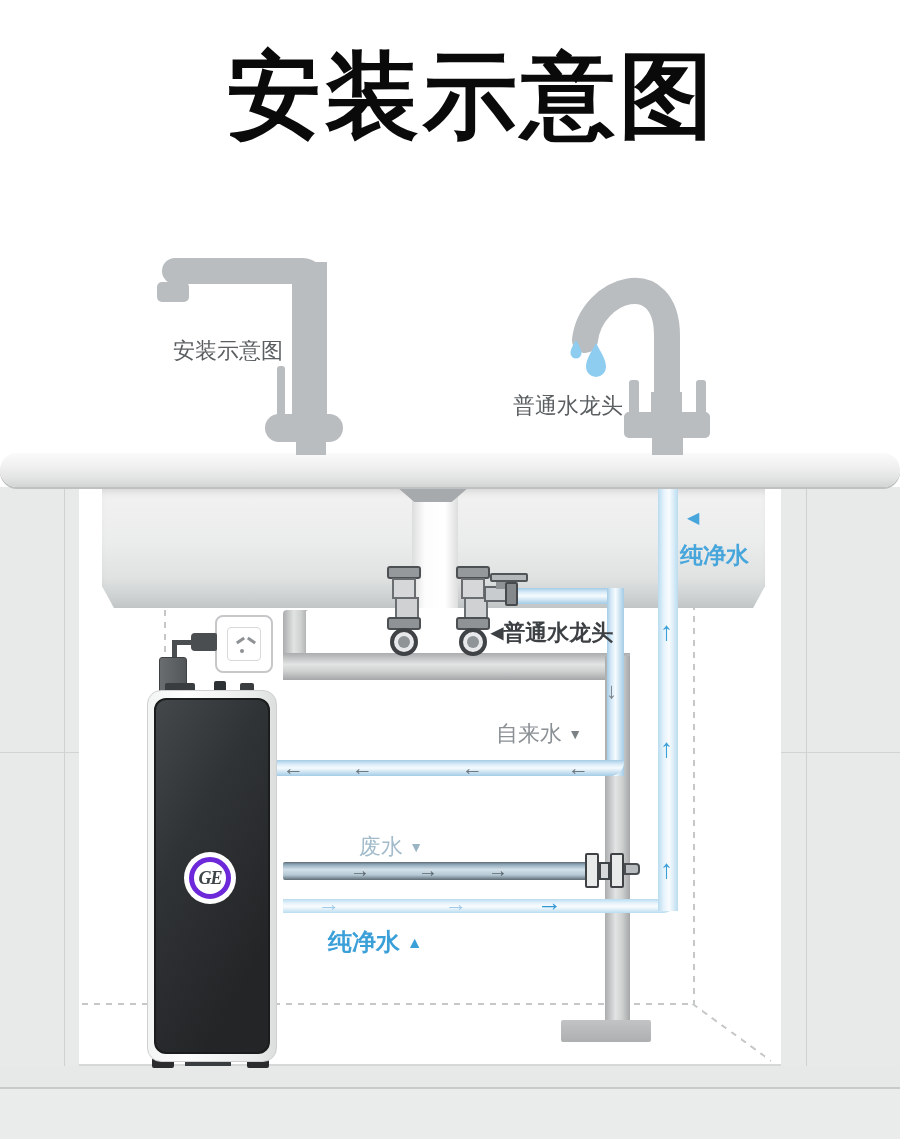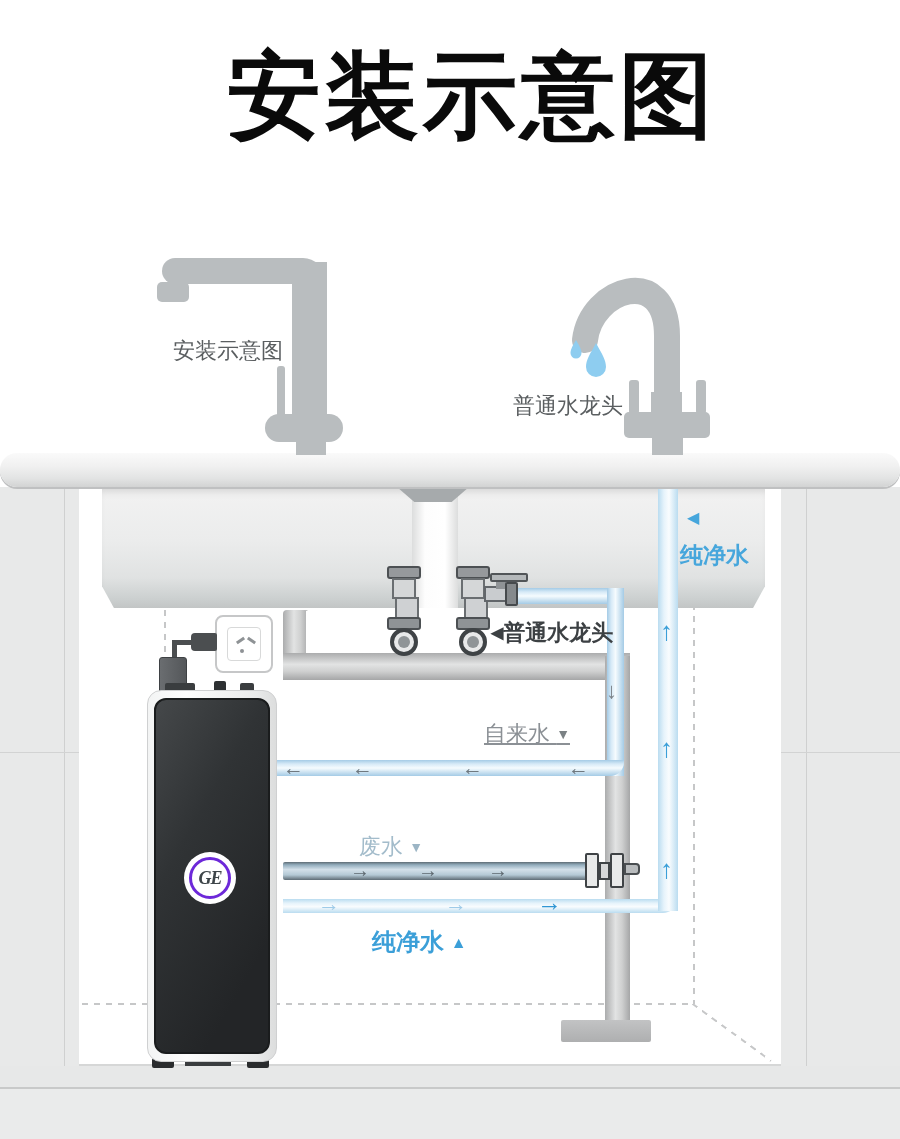--- a/index.html
+++ b/index.html
@@ -112,27 +112,27 @@
   <div class="abs ring" style="left:459px;top:628px;width:28px;height:28px;"></div>
   <div class="abs ring-in" style="left:467px;top:636px;width:12px;height:12px;"></div>
   <div class="abs" style="left:484px;top:586px;width:26px;height:16px;box-sizing:border-box;border:2px solid #62666a;background:#c9cccf;"></div>
   <div class="abs" style="left:496px;top:581px;width:10px;height:8px;background:#8f9396;"></div>
   <div class="abs" style="left:490px;top:573px;width:38px;height:9px;box-sizing:border-box;border:2px solid #515558;background:#b4b8ba;border-radius:2px;"></div>
   <div class="abs" style="left:505px;top:582px;width:13px;height:24px;box-sizing:border-box;border:2px solid #464a4d;background:#85898c;border-radius:2px;"></div>
 
   <div class="abs" style="left:491px;top:618px;font-size:22px;font-weight:600;color:#3c4043;white-space:nowrap;">
     <span class="tri" style="font-size:16px;vertical-align:2px;">◀</span><span>普通水龙头</span>
   </div>
-  <div class="abs" style="left:484px;top:719px;font-size:22px;color:#8b9095;white-space:nowrap;text-decoration:underline;">
+  <div class="abs" style="left:496px;top:719px;font-size:22px;color:#8b9095;white-space:nowrap;">
     <span>自来水</span> <span class="tri" style="font-size:14px;color:#7b8184;vertical-align:2px;">▼</span>
   </div>
   <div class="abs" style="left:359px;top:832px;font-size:22px;color:#a3bccb;white-space:nowrap;">
     <span>废水</span> <span class="tri" style="font-size:14px;color:#9cb5c5;vertical-align:2px;">▼</span>
   </div>
-  <div class="abs" style="left:328px;top:926px;font-size:24px;font-weight:bold;color:#3b9fd8;white-space:nowrap;margin-left:44px;">
+  <div class="abs" style="left:328px;top:926px;font-size:24px;font-weight:bold;color:#3b9fd8;white-space:nowrap;">
     <span>纯净水</span> <span class="tri" style="font-size:16px;vertical-align:2px;">▲</span>
   </div>
 
   <div class="abs" style="left:215px;top:615px;width:58px;height:58px;box-sizing:border-box;border:2px solid #c6c7c8;background:#ffffff;border-radius:8px;"></div>
   <div class="abs" style="left:227px;top:627px;width:34px;height:34px;box-sizing:border-box;border:1px solid #d8d9d9;background:#ffffff;border-radius:4px;"></div>
   <div class="abs" style="left:236px;top:639px;width:9px;height:3px;background:#8e9295;transform:rotate(-35deg);"></div>
   <div class="abs" style="left:247px;top:639px;width:9px;height:3px;background:#8e9295;transform:rotate(35deg);"></div>
   <div class="abs" style="left:240px;top:649px;width:4px;height:4px;background:#8e9295;border-radius:50%;"></div>
   <div class="abs" style="left:191px;top:633px;width:26px;height:18px;background:#4b4e50;border-radius:4px 2px 2px 4px;"></div>
   <div class="abs" style="left:172px;top:640px;width:22px;height:5px;background:#4b4e50;"></div>
@@ -143,21 +143,21 @@
   <div class="abs" style="left:214px;top:681px;width:12px;height:11px;background:#2e3133;border-radius:2px;"></div>
   <div class="abs" style="left:240px;top:683px;width:14px;height:9px;background:#3a3d3f;border-radius:2px;"></div>
   <div class="abs" style="left:152px;top:1058px;width:22px;height:10px;background:#2a2c2e;border-radius:2px;"></div>
   <div class="abs" style="left:247px;top:1058px;width:22px;height:10px;background:#2a2c2e;border-radius:2px;"></div>
   <div class="abs" style="left:185px;top:1058px;width:46px;height:8px;background:#3a3d3f;"></div>
   <div class="abs" style="left:147px;top:690px;width:130px;height:372px;box-sizing:border-box;border:1px solid #cfd0d1;border-radius:14px;
        background:linear-gradient(90deg,#f3f4f4,#fdfdfd 30%,#e9eaea 85%,#dcdddd);"></div>
   <div class="abs" style="left:154px;top:698px;width:116px;height:356px;box-sizing:border-box;border:2px solid #1a1c1d;border-radius:12px;
        background:linear-gradient(120deg,#45484a 0%,#303335 35%,#232527 80%);"></div>
   <div class="abs" style="left:184px;top:852px;width:52px;height:52px;background:#ffffff;border-radius:50%;display:flex;align-items:center;justify-content:center;">
-    <div style="width:42px;height:42px;box-sizing:border-box;border:3px solid #6d28d9;border-radius:50%;display:flex;align-items:center;justify-content:center;">
+    <div style="width:42px;height:42px;box-sizing:border-box;border:5px solid #6d28d9;border-radius:50%;display:flex;align-items:center;justify-content:center;">
       <span style="font-family:'Liberation Serif',serif;font-style:italic;font-weight:bold;font-size:18px;color:#3e4549;letter-spacing:-1px;">GE</span>
     </div>
   </div>
 
   <div class="abs" style="left:0;top:453px;width:900px;height:34px;border-radius:17px;
        background:linear-gradient(180deg,#fafafa 0%,#f0f0f0 40%,#e2e3e3 75%,#d2d3d3 100%);
        box-shadow:0 2px 0 #bfc0c1;"></div>
 
   <div class="abs metal" style="left:162px;top:258px;width:163px;height:26px;border-radius:13px 22px 0 13px;"></div>
   <div class="abs metal" style="left:157px;top:282px;width:32px;height:20px;border-radius:5px;"></div>

